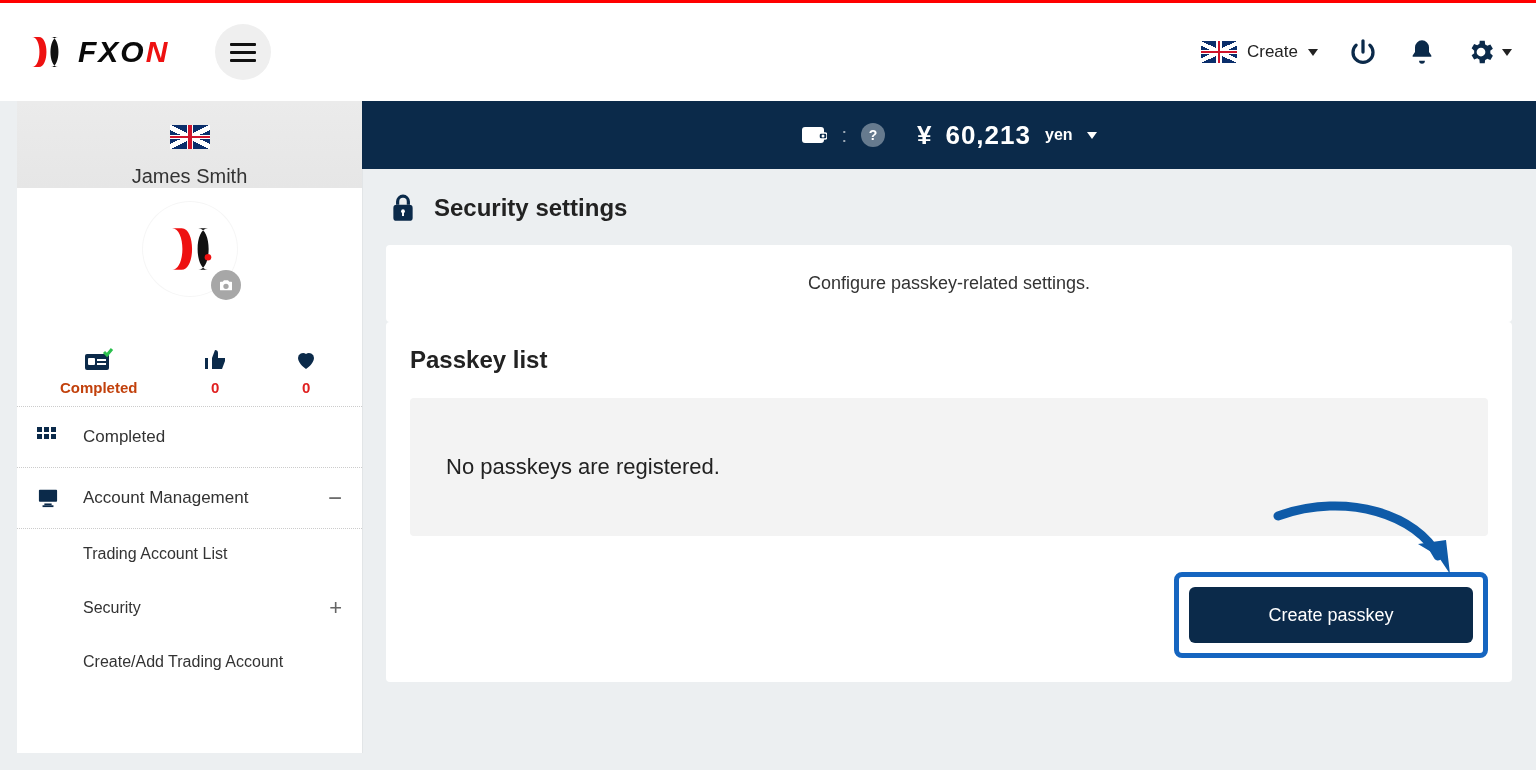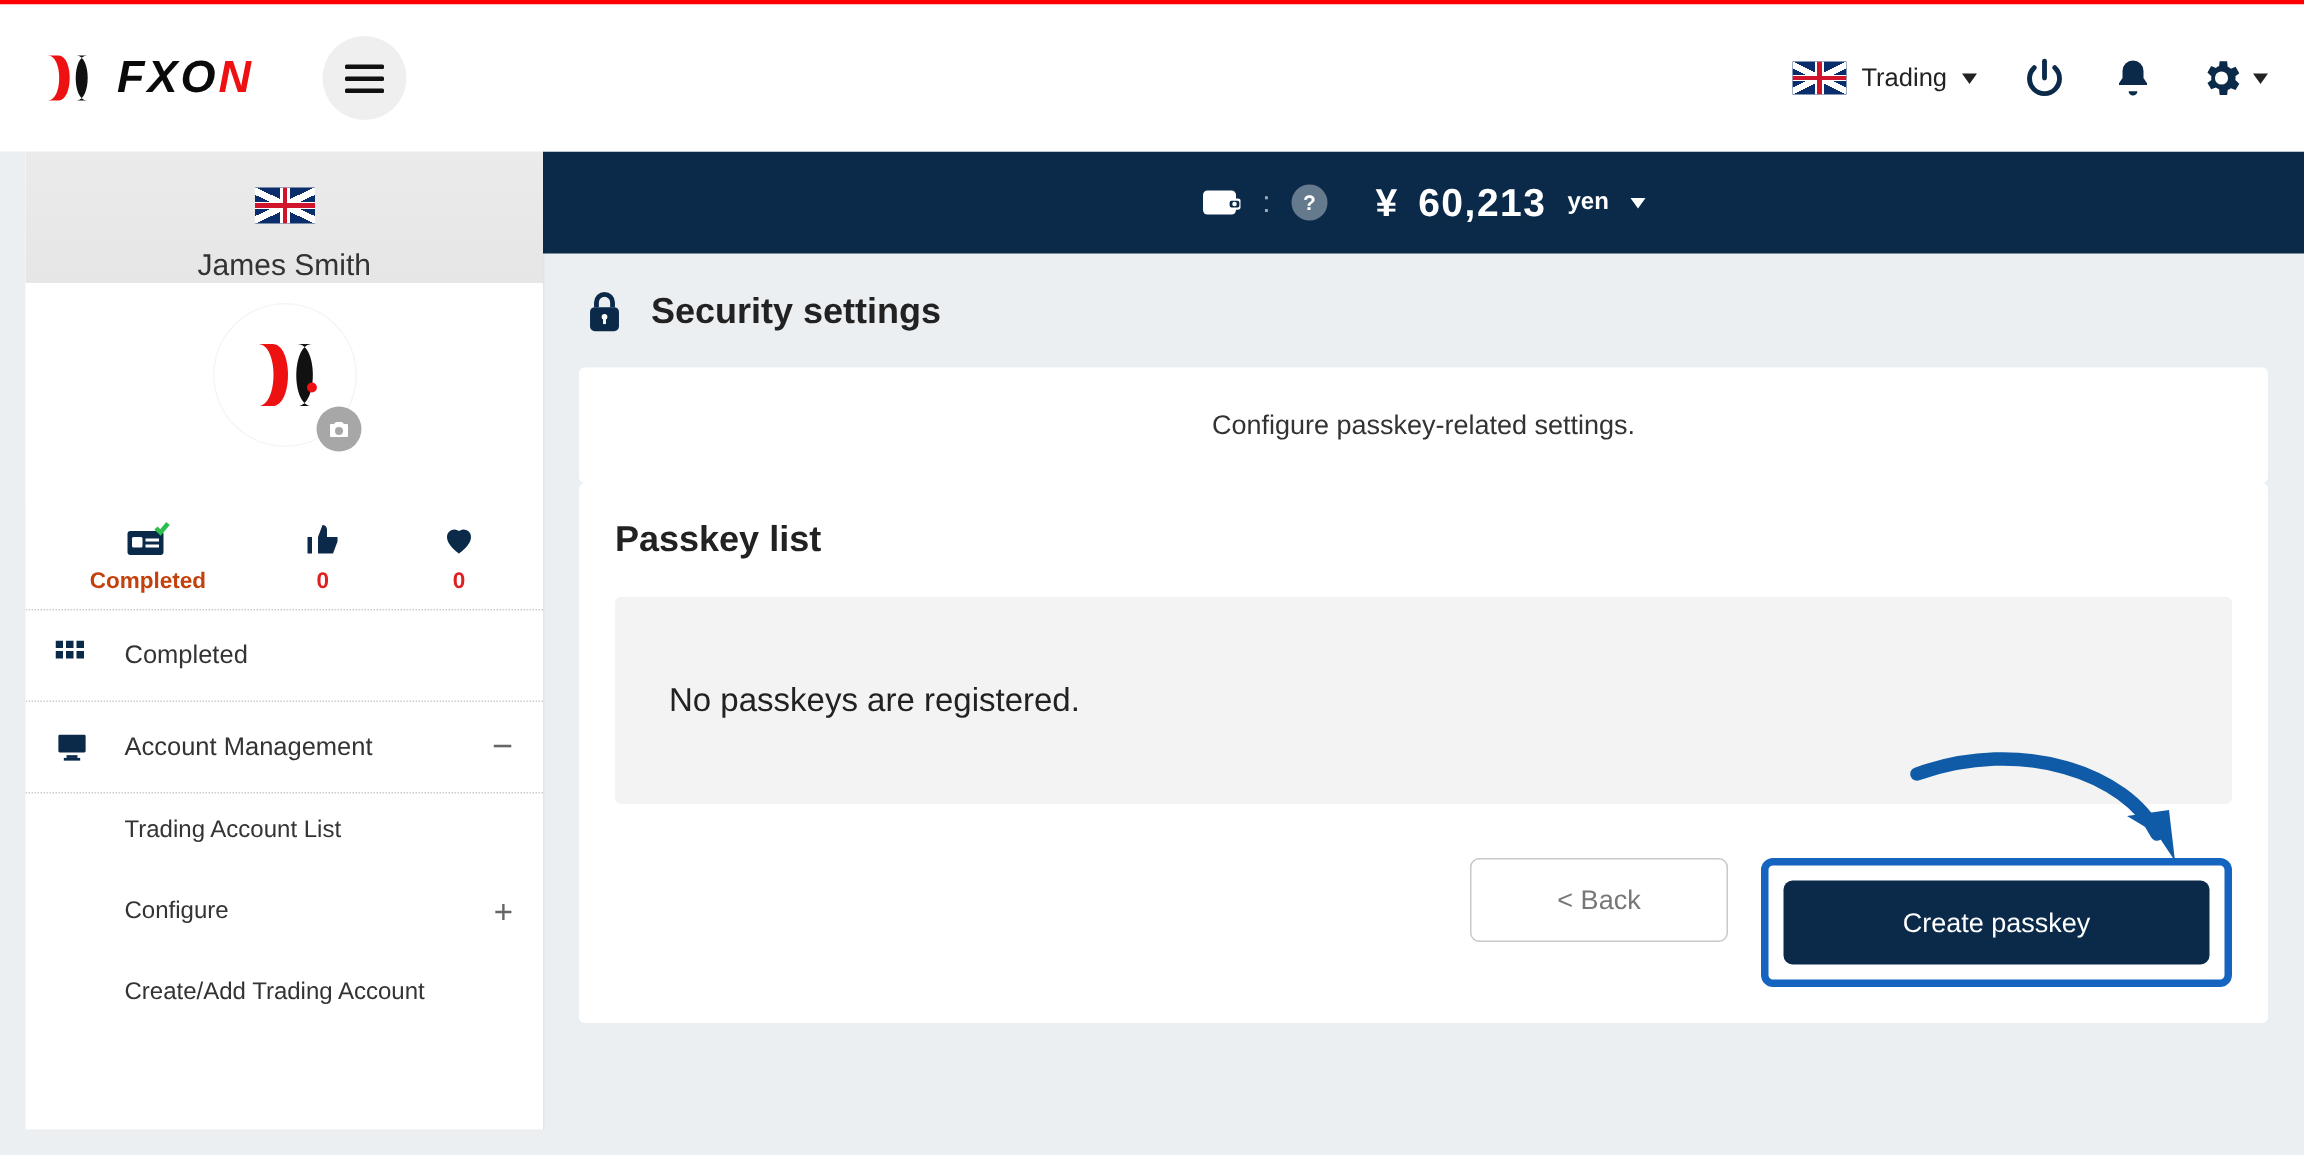--- a/index.html
+++ b/index.html
@@ -95,21 +95,21 @@
     </span>
   </div>
   <div class="hamburger">
     <span></span>
       <span></span>
       <span></span>
   </div>
   <div class="header-right">
     <div class="lang">
       <span class="flag flag-uk"></span>
-      <span>Trading</span>
+      <span>Create</span>
       <span class="chevron-down"></span>
     </div>
     <div class="icon-btn">
       <svg width="30" height="30" viewBox="0 0 24 24" fill="none" stroke="#0b2a4a" stroke-width="2.6" stroke-linecap="round">
           <path d="M12 3v9"></path>
           <path d="M6.5 6.5a8 8 0 1 0 11 0"></path>
         </svg>
     </div>
     <div class="icon-btn">
       <svg width="28" height="28" viewBox="0 0 24 24" fill="#0b2a4a">
@@ -201,21 +201,21 @@
           </svg>
       </span>
       <span>Account Management</span>
       <span class="expander">−</span>
     </div>
 
     <div class="sub-item">
       <span>Trading Account List</span>
     </div>
     <div class="sub-item">
-      <span>Configure</span>
+      <span>Security</span>
       <span class="plus">+</span>
     </div>
     <div class="sub-item">
       <span>Create/Add Trading Account</span>
     </div>
   </div>
 
   <div class="main">
     <div class="balance-bar">
       <span>
@@ -254,23 +254,20 @@
       <div class="panel inner">
         <div class="h2">Passkey list</div>
         <div class="gray-box">
           <span>No passkeys are registered.</span>
         </div>
         <div class="controls">
           <svg class="arrow-annot" width="200" height="95" viewBox="0 0 200 95">
             <path d="M10 20 C 80 -5, 150 20, 170 60" stroke="#0f5ba8" stroke-width="9" fill="none" stroke-linecap="round"></path>
             <polygon points="170,60 150,48 178,44 182,78" fill="#0f5ba8"></polygon>
           </svg>
-          <div class="btn btn-back">
-            <span>&lt; Back</span>
-          </div>
           <div class="hl-ring">
             <div class="btn btn-primary">
               <span>Create passkey</span>
             </div>
           </div>
         </div>
       </div>
     </div>
   </div>
 </div>

